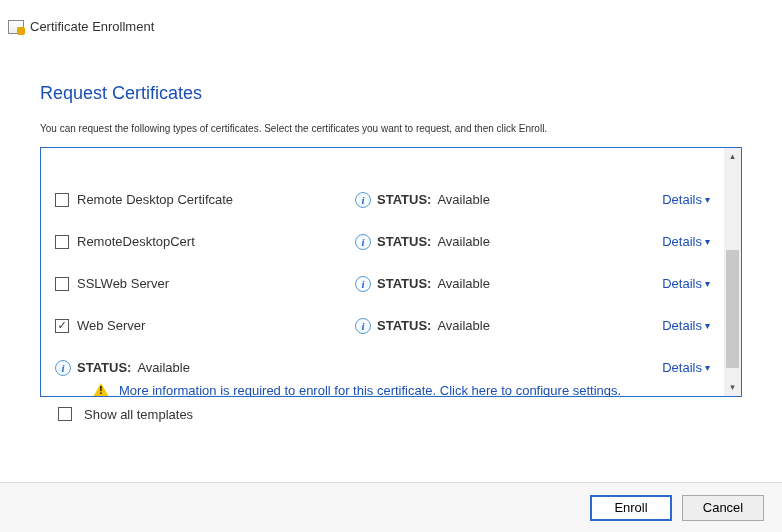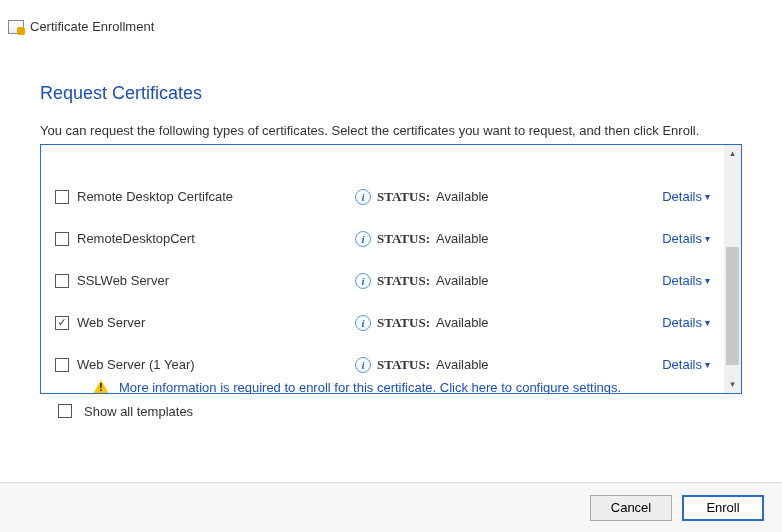--- a/index.html
+++ b/index.html
@@ -37,23 +37,23 @@
     padding: 10px 40px 0 40px;
   }
   h1 {
     color: #1a4fb5;
     font-weight: 400;
     font-size: 18px;
     margin: 20px 0 18px 0;
   }
   .desc {
     color: #333;
-    font-size: 13px;
+    font-size: 10px;
     line-height: 1.35;
-    margin-bottom: 4px;
+    margin-bottom: 11px;
   }
   .list-wrap {
     position: relative;
     border: 1px solid #2a6acb;
     height: 250px;
     display: flex;
   }
   .list {
     flex: 1;
     overflow: hidden;
@@ -102,21 +102,21 @@
     display: inline-flex;
     align-items: center;
     justify-content: center;
     font-family: Georgia, serif;
     font-style: italic;
     font-size: 11px;
     color: #2a6acb;
     font-weight: bold;
     background: #f6fbff;
   }
-  .status-label { font-weight: 700; font-family: Liberation Serif, serif; }
+  .status-label { font-weight: 700; }
   .chevron {
     font-size: 10px;
     color: #1a4fb5;
   }
   .warn-row {
     display: flex;
     align-items: flex-start;
     gap: 10px;
     padding: 0 14px 6px 52px;
     margin-top: -6px;
@@ -262,24 +262,20 @@
           <span class="status-label">STATUS:</span>
           <span>Available</span>
         </div>
         <div class="cell-details">
           <span>Details</span>
           <span class="chevron">▾</span>
         </div>
       </div>
 
       <div class="row">
-        <div class="cell-name">
-          <span class="checkbox"></span>
-          <span>Web Server (1 Year)</span>
-        </div>
         <div class="cell-status">
           <span class="info-icon">i</span>
           <span class="status-label">STATUS:</span>
           <span>Available</span>
         </div>
         <div class="cell-details">
           <span>Details</span>
           <span class="chevron">▾</span>
         </div>
       </div>
@@ -299,15 +295,15 @@
     </div>
   </div>
 
   <div class="showall">
     <span class="checkbox"></span>
     <span>Show all templates</span>
   </div>
 </div>
 
 <div class="footer">
+  <button class="btn btn-primary">Enroll</button>
   <button class="btn">Cancel</button>
-  <button class="btn btn-primary">Enroll</button>
 </div>
 
 </body></html>

